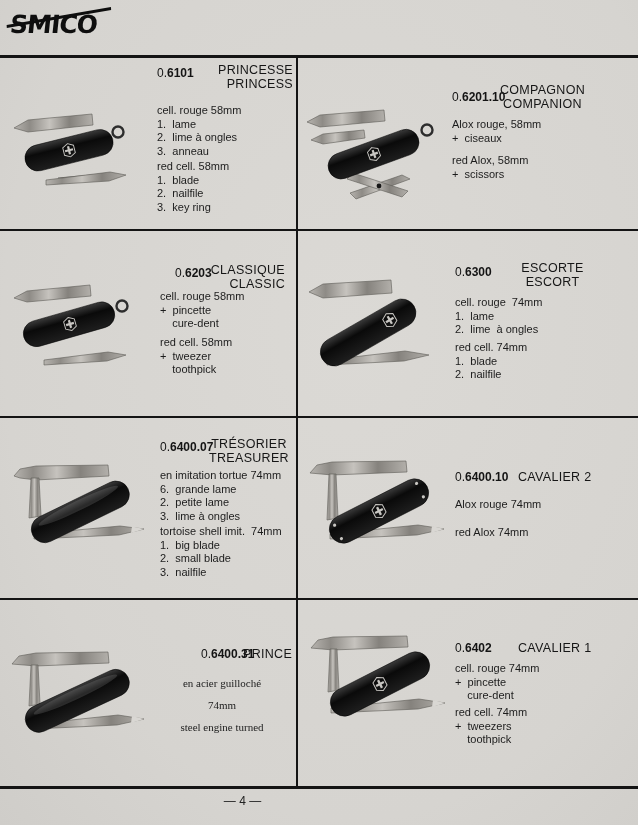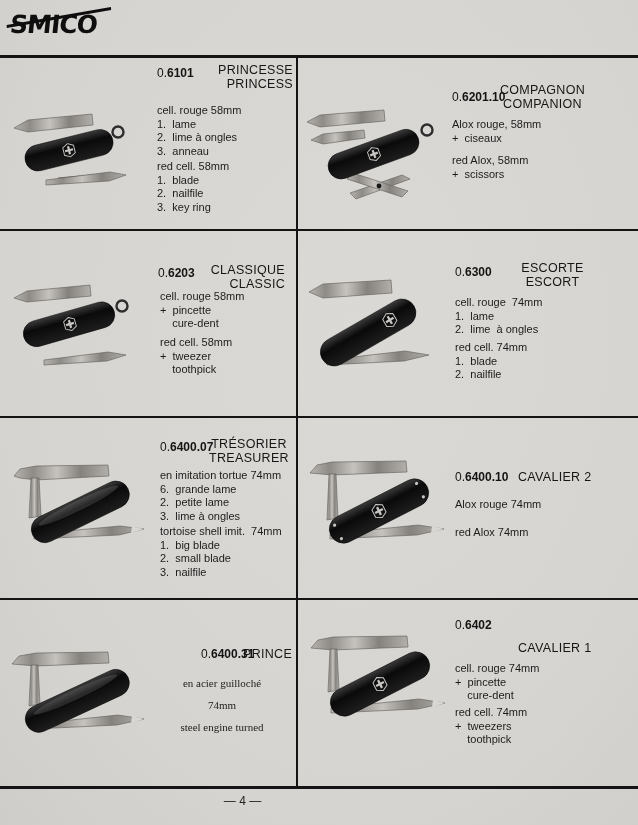--- a/index.html
+++ b/index.html
@@ -146,21 +146,21 @@
       <circle class="k-ring" cx="112" cy="34" r="5.5"></circle>
       <g transform="rotate(-16 60 52)">
         <rect class="k-handle" x="12" y="39" width="94" height="26" rx="13"></rect>
         <g transform="translate(60,52) scale(0.85)">
           <path class="em-line" d="M0,-8 L6.5,-4.5 L6.5,4.5 L0,8 L-6.5,4.5 L-6.5,-4.5 Z"></path>
           <rect class="em-fill" x="-1.3" y="-4.8" width="2.6" height="9.6"></rect>
           <rect class="em-fill" x="-4.8" y="-1.3" width="9.6" height="2.6"></rect>
         </g>
       </g>
     </svg>
-    <div class="code" style="left:158px;top:266px;"><span>0.</span><span class="bold">6203</span></div>
+    <div class="code" style="left:175px;top:266px;"><span>0.</span><span class="bold">6203</span></div>
     <div class="pname right" style="left:185px;top:263px;width:100px;">CLASSIQUE
 CLASSIC</div>
     <div class="desc" style="left:160px;top:290px;">cell. rouge 58mm
 +  pincette
     cure-dent</div>
     <div class="desc" style="left:160px;top:336px;">red cell. 58mm
 +  tweezer
     toothpick</div>
   </section>
 
@@ -263,21 +263,21 @@
       <polygon class="k-tip" points="130,76 142,79 129,83"></polygon>
       <g transform="rotate(-27 77 60)">
         <rect class="k-handle" x="23" y="46" width="108" height="28" rx="14"></rect>
         <g transform="translate(77,60) scale(0.9)">
           <path class="em-line" d="M0,-8 L6.5,-4.5 L6.5,4.5 L0,8 L-6.5,4.5 L-6.5,-4.5 Z"></path>
           <rect class="em-fill" x="-1.3" y="-4.8" width="2.6" height="9.6"></rect>
           <rect class="em-fill" x="-4.8" y="-1.3" width="9.6" height="2.6"></rect>
         </g>
       </g>
     </svg>
-    <div class="code" style="left:455px;top:618px;"><span>0.</span><span class="bold">6402</span></div>
+    <div class="code" style="left:455px;top:641px;"><span>0.</span><span class="bold">6402</span></div>
     <div class="pname" style="left:518px;top:641px;">CAVALIER 1</div>
     <div class="desc" style="left:455px;top:662px;">cell. rouge 74mm
 +  pincette
     cure-dent</div>
     <div class="desc" style="left:455px;top:706px;">red cell. 74mm
 +  tweezers
     toothpick</div>
   </section>
 
   <div class="footer">— 4 —</div>

